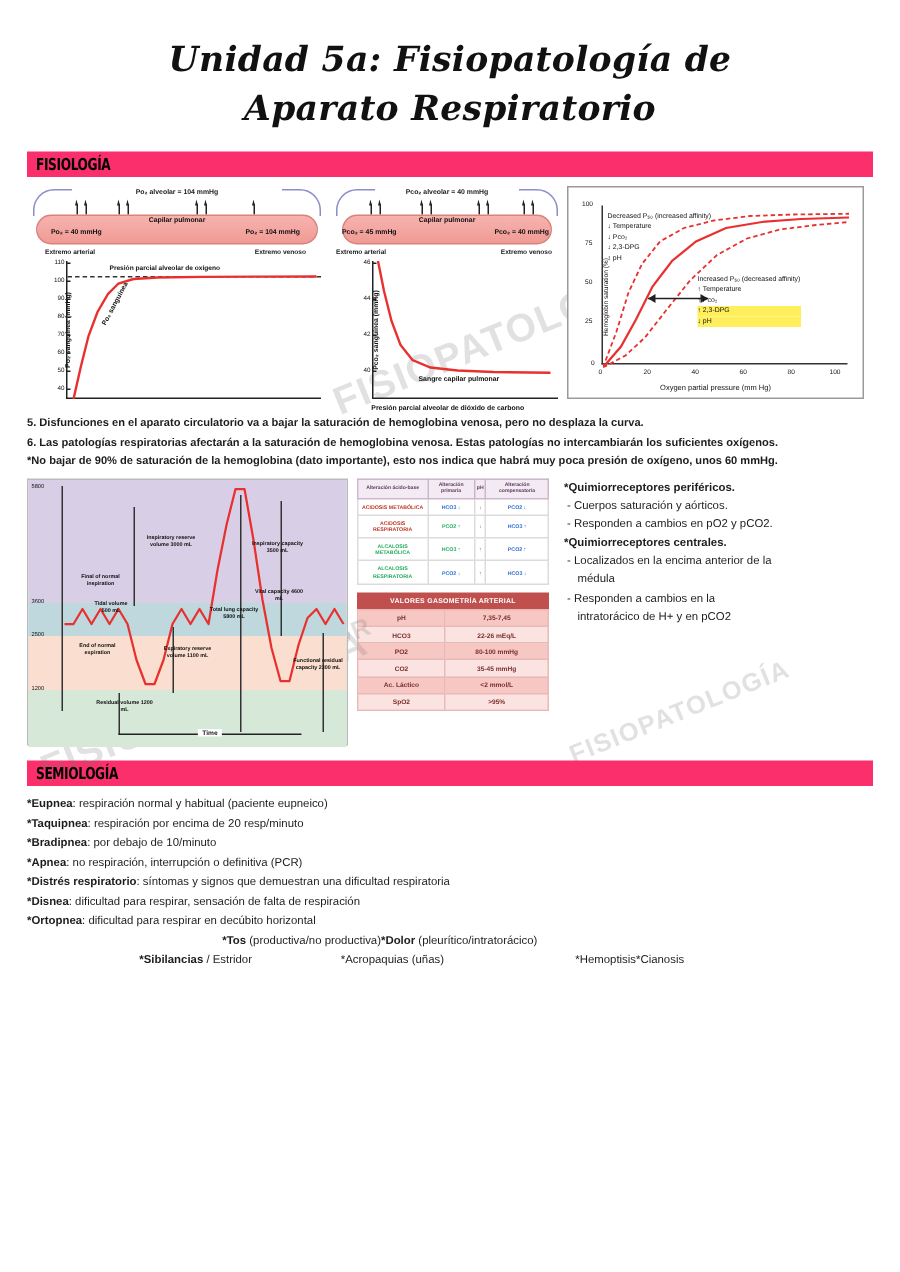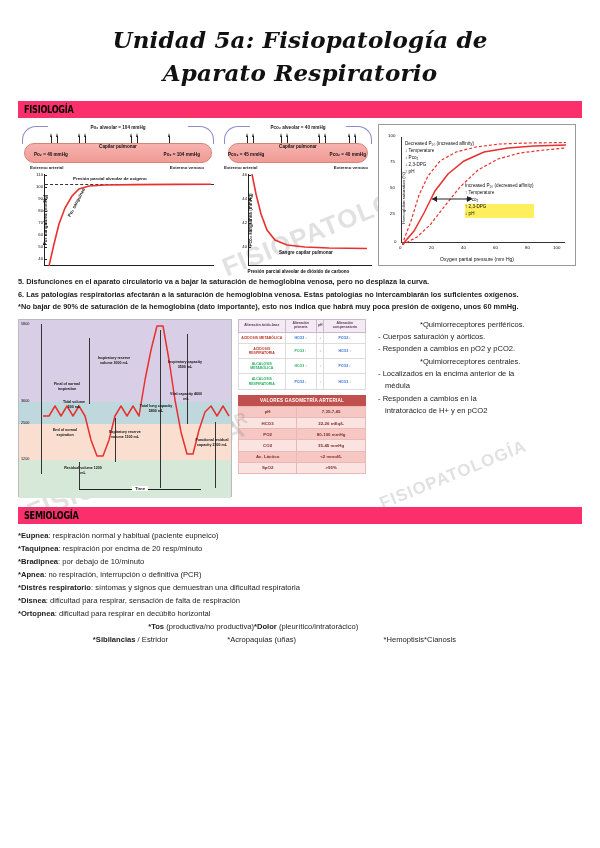--- a/index.html
+++ b/index.html
@@ -191,21 +191,21 @@
   }
   .gaso td {
     font-size:4.4px; padding:2.6px 2px; text-align:center;
     border:.5px solid #e8b9b6; color:#7a2f2c; font-weight:700;
   }
   .gaso tr:nth-child(odd) td { background:#f6c7c3; }
   .gaso tr:nth-child(even) td { background:#fbe3e1; }
 
   
   .notes { width:auto; flex:1; font-size:7.6px; line-height:1.62; padding-left:4px; }
-  .notes .hd { font-weight:400;margin-left:44px; }
+  .notes .hd { font-weight:700; }
   .notes .li { padding-left:2px; }
   .notes .li2 { padding-left:9px; }
 
   
   .semio { font-size:7.6px; line-height:1.72; margin-top:5px; }
   .semio p { margin:0; }
   .semio b { font-weight:700; }
   .semio .row { display:flex;text-align:right; }
   .semio .c1 { width:236px; } .semio .c2 { width:150px; } .semio .c3 { width:128px; }
 

